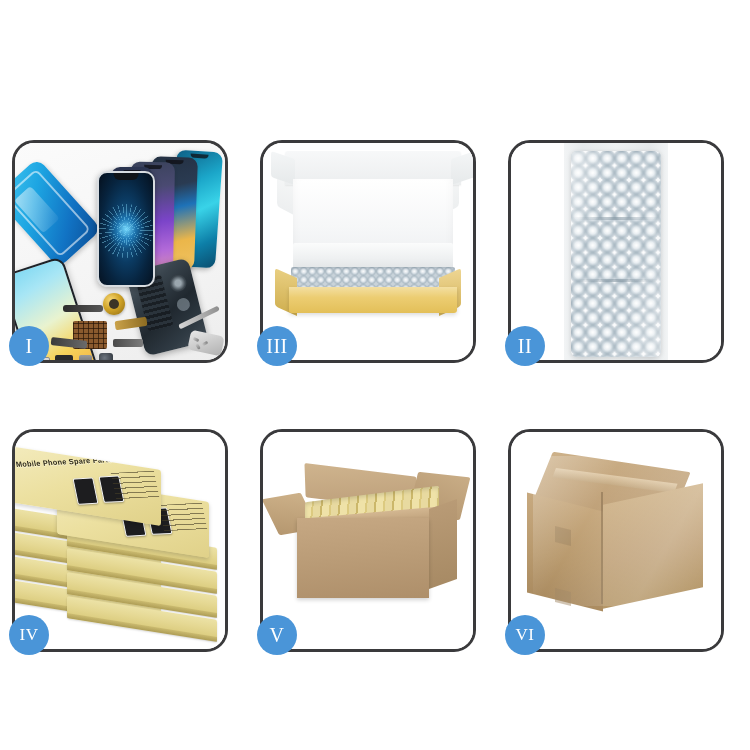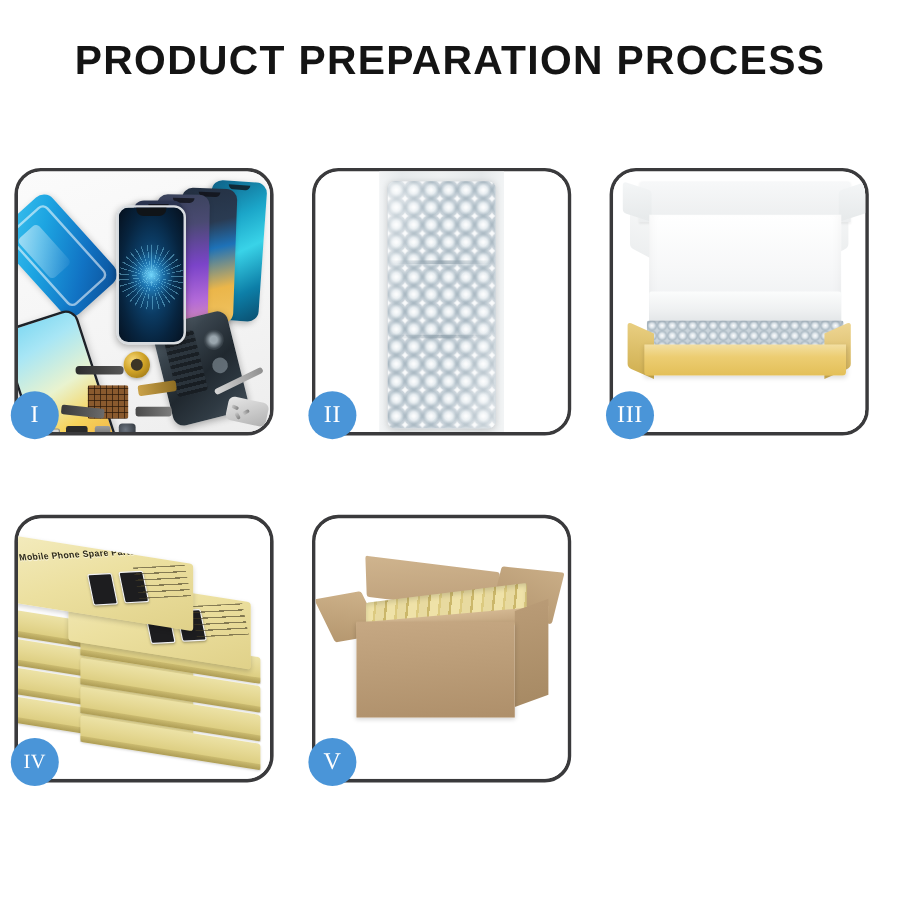--- a/index.html
+++ b/index.html
@@ -486,21 +486,20 @@
   .c6-film {
     position: absolute; left: 22px; top: 24px; width: 172px; height: 150px;
     background: linear-gradient(120deg, rgba(255,255,255,.30) 0%, rgba(255,255,255,0) 35%, rgba(255,255,255,.18) 72%, rgba(255,255,255,0) 100%);
     pointer-events: none;
   }
 </style>
 </head>
 <body>
 
 <div class="header">
-  <h1 class="main-title">PRODUCT PREPARATION PROCESS</h1>
 </div>
 
 <div class="grid">
 
   <div class="panel">
     <div class="panel-inner p1">
       <div class="adhesive"></div>
       <div class="fanphone fp5">
           <span class="fp-notch"></span>
         </div>
@@ -533,48 +532,48 @@
       <div class="screws">
           <i></i>
           <i></i>
           <i></i>
         </div>
     </div>
     <div class="badge">I</div>
   </div>
 
   <div class="panel">
-    <div class="panel-inner p2">
-      <div class="bw-strip"></div>
-      <div class="bw-pouch">
-        <div class="bw-bubbles"></div>
-        <div class="bw-seam" style="top:66px"></div>
-        <div class="bw-seam" style="top:128px"></div>
-        <div class="bw-sheen"></div>
-      </div>
-    </div>
-    <div class="badge">II</div>
-  </div>
-
-  <div class="panel">
     <div class="panel-inner p3">
       <div class="b3-lid-l"></div>
       <div class="b3-lid-r"></div>
       <div class="b3-backflap"></div>
       <div class="b3-inner"></div>
       <div class="b3-foam"></div>
       <div class="b3-bubblerow"></div>
       <div class="b3-leftside"></div>
       <div class="b3-rightside"></div>
       <div class="b3-front"></div>
     </div>
     <div class="badge">III</div>
   </div>
 
   <div class="panel">
+    <div class="panel-inner p2">
+      <div class="bw-strip"></div>
+      <div class="bw-pouch">
+        <div class="bw-bubbles"></div>
+        <div class="bw-seam" style="top:66px"></div>
+        <div class="bw-seam" style="top:128px"></div>
+        <div class="bw-sheen"></div>
+      </div>
+    </div>
+    <div class="badge">II</div>
+  </div>
+
+  <div class="panel">
     <div class="panel-inner p4">
       <div class="stack">
 
         <div class="sbox" style="left:-4px; top:88px;  transform: skewY(9deg);"></div>
         <div class="sbox" style="left:-4px; top:112px; transform: skewY(9deg);"></div>
         <div class="sbox" style="left:-4px; top:136px; transform: skewY(9deg);"></div>
         <div class="sbox" style="left:-4px; top:160px; transform: skewY(9deg);"></div>
 
         <div class="sbox" style="left:52px; top:104px; transform: skewY(9deg);"></div>
         <div class="sbox" style="left:52px; top:128px; transform: skewY(9deg);"></div>
@@ -606,14 +605,27 @@
       <div class="c5-flap-back"></div>
       <div class="c5-flap-right"></div>
       <div class="c5-contents"></div>
       <div class="c5-rim"></div>
       <div class="c5-right"></div>
       <div class="c5-body"></div>
     </div>
     <div class="badge">V</div>
   </div>
 
+  <div class="panel">
+    <div class="panel-inner p6">
+      <div class="c6-top"></div>
+      <div class="c6-tape"></div>
+      <div class="c6-left"></div>
+      <div class="c6-right"></div>
+      <div class="c6-edge"></div>
+      <div class="c6-seal1"></div>
+      <div class="c6-seal2"></div>
+      <div class="c6-film"></div>
+    </div>
+    <div class="badge wide">VI</div>
+  </div>
 
 </div>
 
 </body></html>

